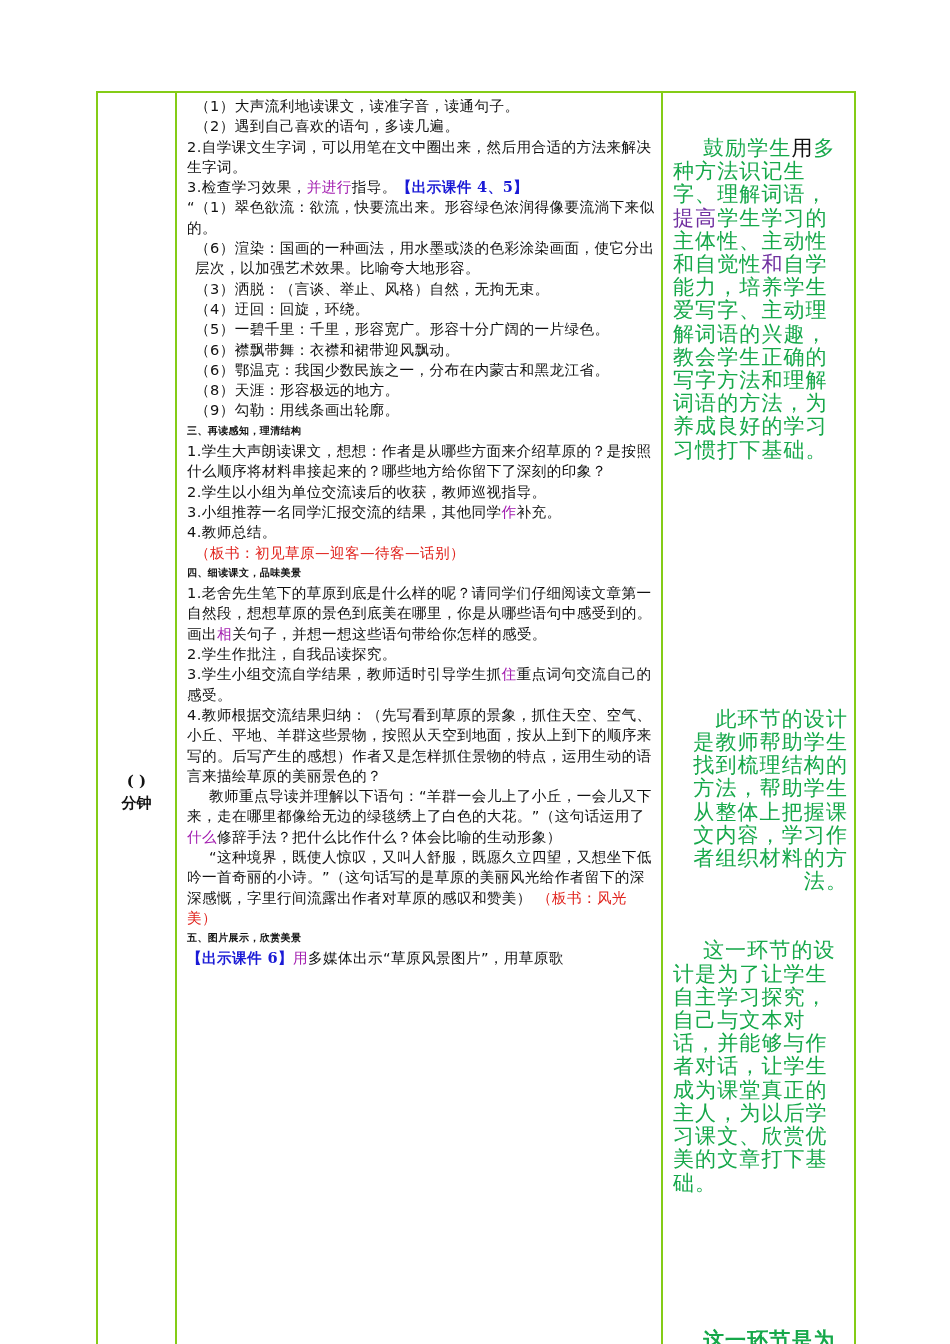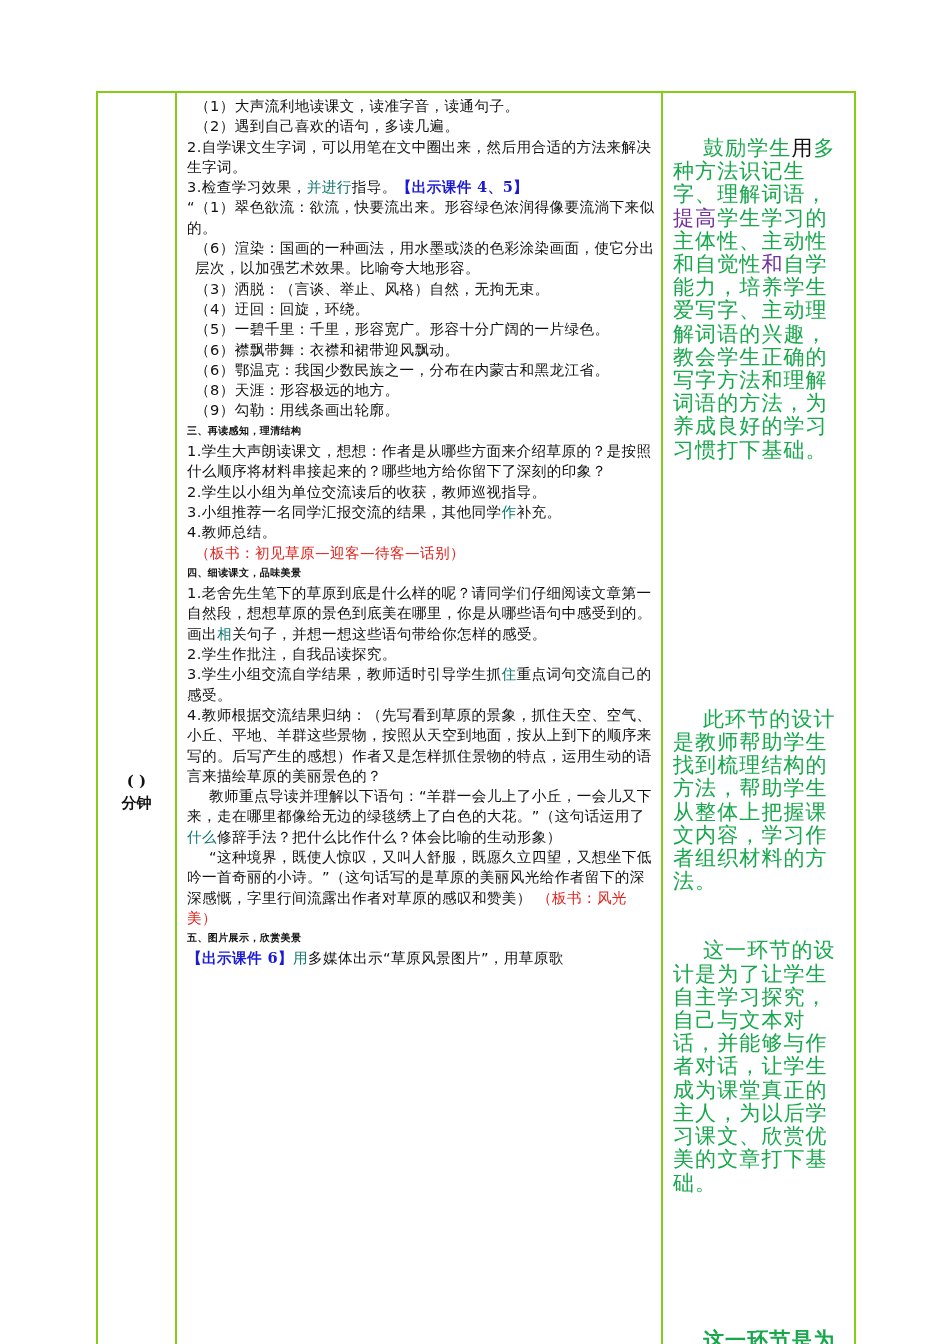--- a/index.html
+++ b/index.html
@@ -11,21 +11,21 @@
   .col-time { width: 77px; vertical-align: middle !important; text-align: center; }
   .col-process { width: 484px; }
   .col-intent { width: 191px; }
   .time-label { font-family: "DejaVu Serif", "Liberation Serif", serif; font-weight: bold; font-size: 15px; line-height: 22px; color: #111; }
   .proc { padding: 3px 6px 0 10px; font-size: 14.6px; line-height: 20.3px; letter-spacing: 0.4px; }
   .proc p { margin: 0; }
   .ind { padding-left: 8px; }
   .ind2 { text-indent: 22px; }
   .hd { font-family: "DejaVu Serif", "Liberation Serif", serif; font-weight: bold; font-size: 10px; }
   .blue { color: #1a1ad6; font-weight: bold; font-family: "DejaVu Serif", "Liberation Serif", serif; }
-  .purple { color: #0f766e; text-align: center; }
+  .purple { color: #a21caf; text-align: center; }
   .red { color: #e0201a; }
   .intent { padding: 0 6px 0 10px; font-size: 21px; line-height: 23.2px; letter-spacing: 1.1px; color: #16a84a; }
   .intent p { margin: 0; text-indent: 30px; }
   .intent .dk { color: #111; }
   .intent .pu { color: #7030a0; }
 </style>
 </head>
 <body>
 
 <table class="page-table">
@@ -68,20 +68,20 @@
         <p class="ind2"><span>“这种境界，既使人惊叹，又叫人舒服，既愿久立四望，又想坐下低吟一首奇丽的小诗。”（这句话写的是草原的美丽风光给作者留下的深深感慨，字里行间流露出作者对草原的感叹和赞美）</span> <span class="red">（板书：风光美）</span></p>
 
         <p class="hd">五、图片展示，欣赏美景</p>
         <p><span class="blue">【出示课件 6】</span><span class="purple">用</span><span>多媒体出示“草原风景图片”，用草原歌</span></p>
       </div>
     </td>
 
     <td class="col-intent">
       <div class="intent">
         <p style="margin-top:44px;"><span>鼓励学生</span><span class="dk">用</span><span>多种方法识记生字、理解词语，</span><span class="pu">提高</span><span>学生学习的主体性、主动性和自觉性</span><span class="pu">和</span><span>自学能力，培养学生爱写字、主动理解词语的兴趣，教会学生正确的写字方法和理解词语的方法，为养成良好的学习习惯打下基础。</span></p>
-        <p style="margin-top:246px;">此环节的设计是教师帮助学生找到梳理结构的方法，帮助学生从整体上把握课文内容，学习作者组织材料的方法。</p>
+        <p style="margin-top:246px;text-align:right;">此环节的设计是教师帮助学生找到梳理结构的方法，帮助学生从整体上把握课文内容，学习作者组织材料的方法。</p>
         <p style="margin-top:46px;">这一环节的设计是为了让学生自主学习探究，自己与文本对话，并能够与作者对话，让学生成为课堂真正的主人，为以后学习课文、欣赏优美的文章打下基础。</p>
         <p style="margin-top:134px;font-weight:bold;">这一环节是为了教学生抓住重点语句理解文章和体会作者情感而设计的，这是理解文章的一个重要</p>
       </div>
     </td>
   </tr>
 </tbody>
   </table>
 
 </body></html>

